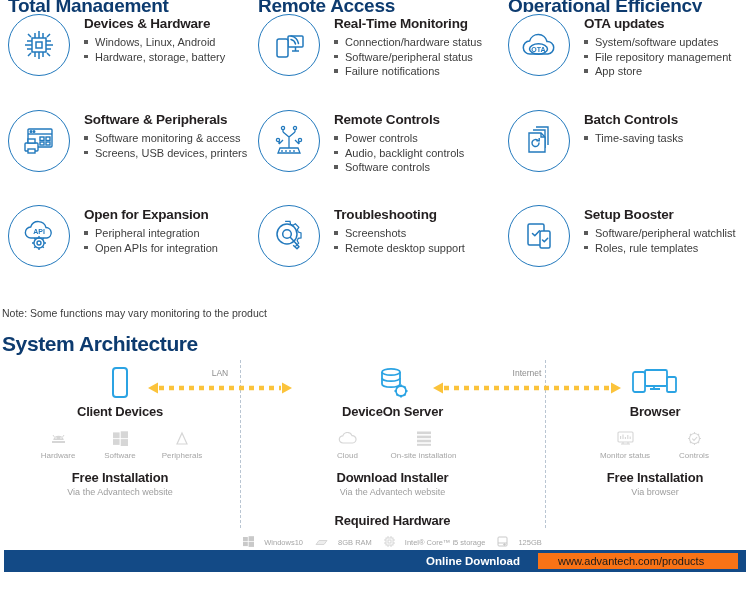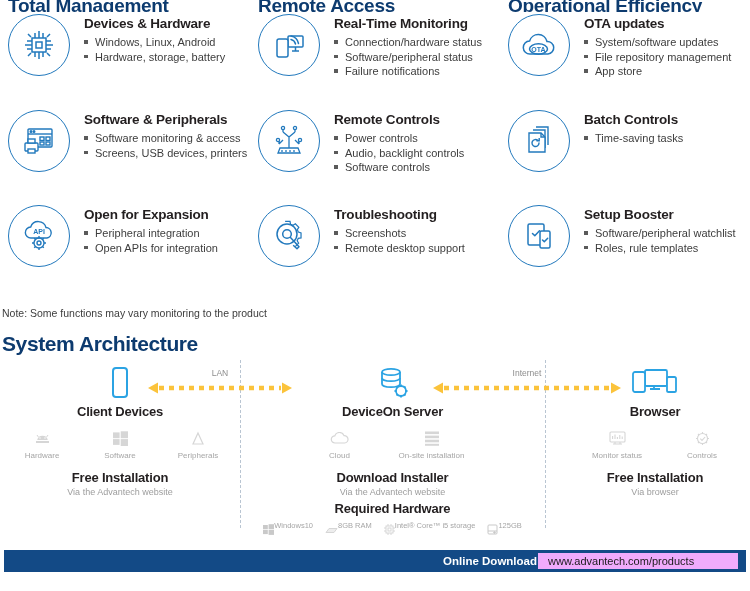--- a/index.html
+++ b/index.html
@@ -59,55 +59,55 @@
     border-left:1px dashed #b9c5d2;
   }
   .vdiv.d1{left:240px;}
   .vdiv.d2{left:545px;}
   .node{position:absolute;text-align:center;}
   .node-icon{height:40px;display:flex;align-items:flex-end;justify-content:center;}
   .node-label{
     font-size:13px;font-weight:bold;color:#231f20;
     margin-top:4px;letter-spacing:-0.2px;white-space:nowrap;
   }
-  .subicons{display:flex;justify-content:center;gap:16px;margin-top:9px;}
+  .subicons{display:flex;justify-content:center;gap:0px;margin-top:9px;}
   .subicon{width:62px;text-align:center;}
   .subicon .g{height:20px;display:flex;align-items:center;justify-content:center;}
   .subicon .t{font-size:8px;color:#a6a6a6;margin-top:3px;white-space:nowrap;}
   .inst-title{
     font-size:13px;font-weight:bold;color:#231f20;
     margin-top:10px;letter-spacing:-0.2px;white-space:nowrap;
   }
   .inst-sub{font-size:9px;color:#9d9d9d;margin-top:2px;white-space:nowrap;}
   .hw-title{
     font-size:13px;font-weight:bold;color:#231f20;
-    margin-top:4px;letter-spacing:-0.2px;white-space:nowrap;
+    margin-top:16px;letter-spacing:-0.2px;white-space:nowrap;
   }
   .hwrow{display:flex;justify-content:center;align-items:center;gap:12px;margin-top:5px;}
-  .hwitem{display:flex;gap:0;}
+  .hwitem{display:flex;align-items:center;gap:10px;}
   .hwitem .t{font-size:7.5px;color:#a6a6a6;white-space:nowrap;}
   
   .arrow{position:absolute;height:16px;}
   .arrow .lbl{
     position:absolute;top:-12px;left:50%;transform:translateX(-50%);
     font-size:8.5px;color:#8d8d8d;white-space:nowrap;
   }
   
   .bottombar{
     position:absolute;left:4px;top:550px;width:742px;height:22px;
     background:#134a86;display:flex;align-items:center;justify-content:flex-end;
     box-sizing:border-box;padding-right:8px;
   }
   .bb-label{
     font-size:11.5px;font-weight:bold;color:#ffffff;
-    margin-right:1px;white-space:nowrap;
+    margin-right:18px;white-space:nowrap;
   }
   .bb-url{
-    background:#f0abfc;color:#1a1a1a;font-size:11px;
-    padding:2px 10px;width:200px;box-sizing:border-box;
+    background:#f97316;color:#1a1a1a;font-size:11px;
+    padding:2px 20px;width:200px;box-sizing:border-box;
     white-space:nowrap;overflow:hidden;
   }
 </style>
 </head>
 <body>
 
 <div class="features">
 
   <div class="col-head c1">Total Management</div>
   <div class="col-head c2">Remote Access</div>

